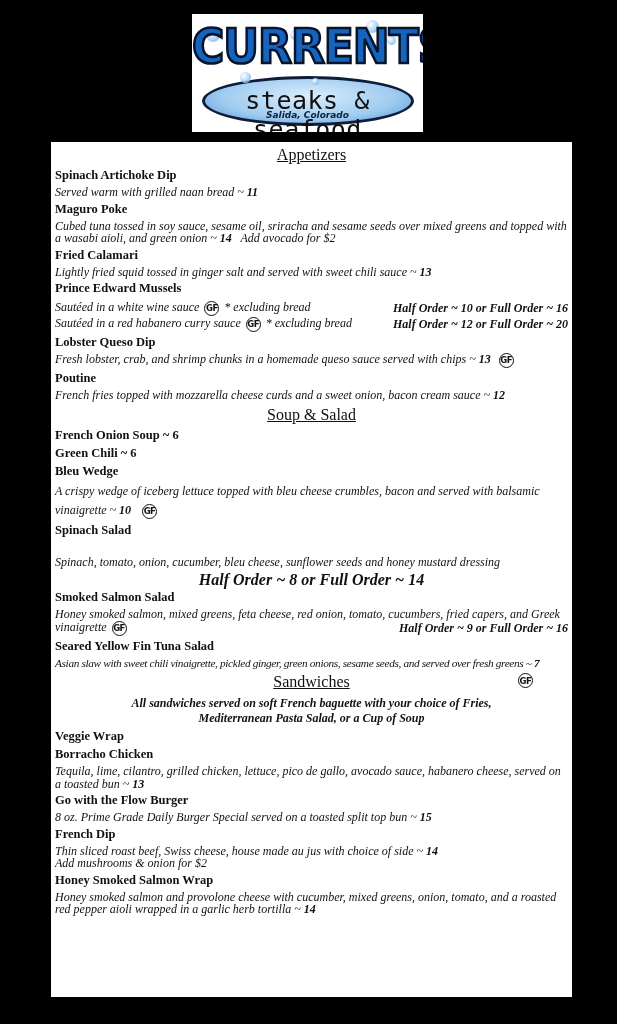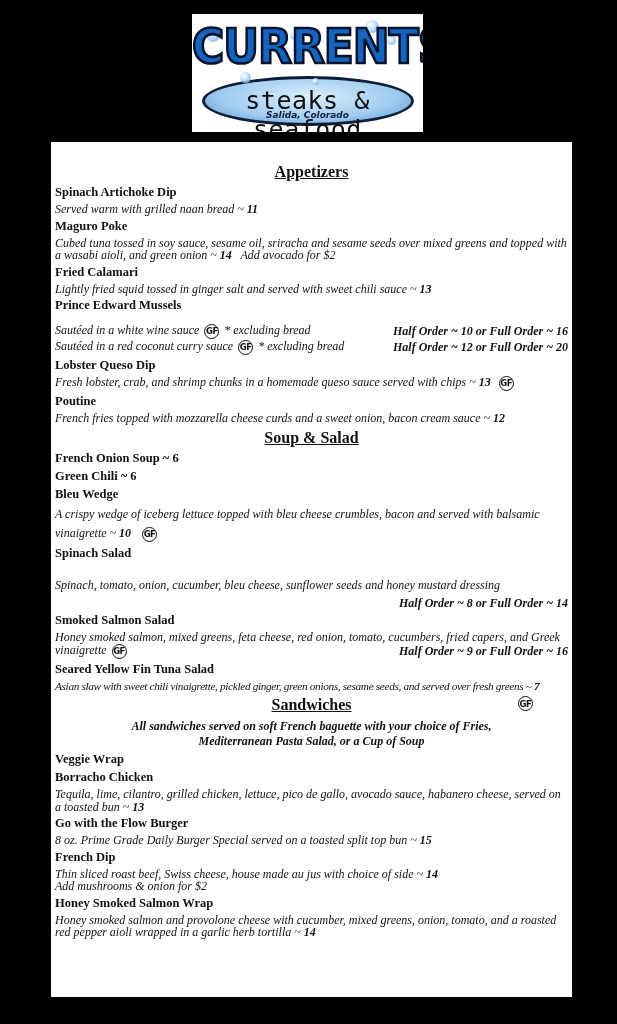--- a/index.html
+++ b/index.html
@@ -6,27 +6,27 @@
   body { width: 617px; height: 1024px; background: #000; position: relative; overflow: hidden; font-family: "Liberation Serif", serif; color: #111; }
 
   .logo { position: absolute; left: 192px; top: 14px; width: 231px; height: 118px; background: #fff; overflow: hidden; }
   .logo-ellipse { position: absolute; left: 10px; top: 62px; width: 212px; height: 50px; border-radius: 50%; background: radial-gradient(ellipse at 50% 40%, #dbeefc 0%, #9fcbf0 60%, #4e8fd0 100%); border: 3px solid #0d1d3a; box-sizing: border-box; }
   .logo-title { position: absolute; left: 0; right: 0; top: 6px; text-align: center; font-family: "DejaVu Sans", sans-serif; font-weight: bold; font-size: 44px; letter-spacing: -1px; color: #1565c0; -webkit-text-stroke: 2.5px #08142b; transform: scaleY(1.1); line-height: 52px; }
   .logo-sub { position: absolute; left: 0; right: 0; top: 72px; text-align: center; font-family: "DejaVu Sans Mono", monospace; font-size: 25px; color: #111; letter-spacing: 0.5px; }
   .logo-town { position: absolute; left: 0; right: 0; top: 96px; text-align: center; font-family: "DejaVu Sans", sans-serif; font-style: italic; font-weight: bold; font-size: 9px; color: #0d1d3a; }
   .bubble { position: absolute; border-radius: 50%; background: radial-gradient(circle at 35% 35%, #ffffff 0%, #b9dbf7 40%, #5a9ad8 100%); opacity: 0.85; }
 
   .panel { position: absolute; left: 51px; top: 142px; width: 521px; height: 855px; background: #fff; box-sizing: border-box; padding: 2px 4px 0 4px; }
-  .section-title { text-align: center; font-weight: bold; font-size: 16px; text-decoration: underline; margin: 18px 0 2px 0; line-height: 20px; }
+  .section-title { text-align: center; font-weight: normal; font-size: 16px; text-decoration: underline; margin: 1px 0 2px 0; line-height: 20px; }
   .item-name { font-weight: bold; font-size: 12.5px; line-height: 15px; margin-top: 3px; }
   .desc { font-style: italic; font-size: 12px; line-height: 12.5px; margin-top: 3px; }
   .desc b { font-weight: bold; }
   .row { display: flex; justify-content: space-between; align-items: center; font-style: italic; font-size: 12px; line-height: 14px; }
   .row .price { font-weight: bold; white-space: nowrap; }
-  .right-price { text-align: right; font-style: italic; font-weight: bold; font-size: 12px; line-height: 14px; margin-top: 4px; }
+  .right-price { text-align: center; font-style: italic; font-weight: bold; font-size: 16px; line-height: 14px; margin-top: 4px; }
   .gf { display: inline-flex; align-items: center; justify-content: center; width: 15px; height: 15px; border: 1.6px solid #111; border-radius: 50%; font-style: normal; font-weight: bold; font-size: 8.5px; font-family: "DejaVu Sans", sans-serif; vertical-align: middle; box-sizing: border-box; margin: 0 2px; letter-spacing: -0.5px; }
   .note { text-align: center; font-style: italic; font-weight: bold; font-size: 12px; line-height: 15px; margin: 4px 0 2px; }
   .gf-float { text-align: right; padding-right: 33px; height: 0; position: relative; top: 0; }
 </style>
 </head>
 <body>
 
 <div class="logo">
   <div class="logo-ellipse"></div>
   <div class="bubble" style="left:14px;top:14px;width:14px;height:14px"></div>
@@ -54,26 +54,26 @@
     <div class="desc"><span>Cubed tuna tossed in soy sauce, sesame oil, sriracha and sesame seeds over mixed greens and topped with a wasabi aioli, and green onion ~ </span><b>14</b>&nbsp;&nbsp; <span>Add avocado for $2</span></div>
   </div>
 
   <div>
     <div class="item-name">Fried Calamari</div>
     <div class="desc"><span>Lightly fried squid tossed in ginger salt and served with sweet chili sauce ~ </span><b>13</b></div>
   </div>
 
   <div>
     <div class="item-name">Prince Edward Mussels</div>
-    <div class="row" style="margin-top:10px">
+    <div class="row" style="margin-top:4px">
       <span><span>Sautéed in a white wine sauce</span> <span class="gf">GF</span> <span>* excluding bread</span></span>
       <span class="price">Half Order ~ 10 or Full Order ~ 16</span>
     </div>
     <div class="row">
-      <span><span>Sautéed in a red coconut curry sauce</span> <span class="gf">GF</span> <span>* excluding bread</span></span>
+      <span><span>Sautéed in a red habanero curry sauce</span> <span class="gf">GF</span> <span>* excluding bread</span></span>
       <span class="price">Half Order ~ 12 or Full Order ~ 20</span>
     </div>
   </div>
 
   <div>
     <div class="item-name">Lobster Queso Dip</div>
     <div class="desc"><span>Fresh lobster, crab, and shrimp chunks in a homemade queso sauce served with chips ~ </span><b>13</b>&nbsp; <span class="gf">GF</span></div>
   </div>
 
   <div>

